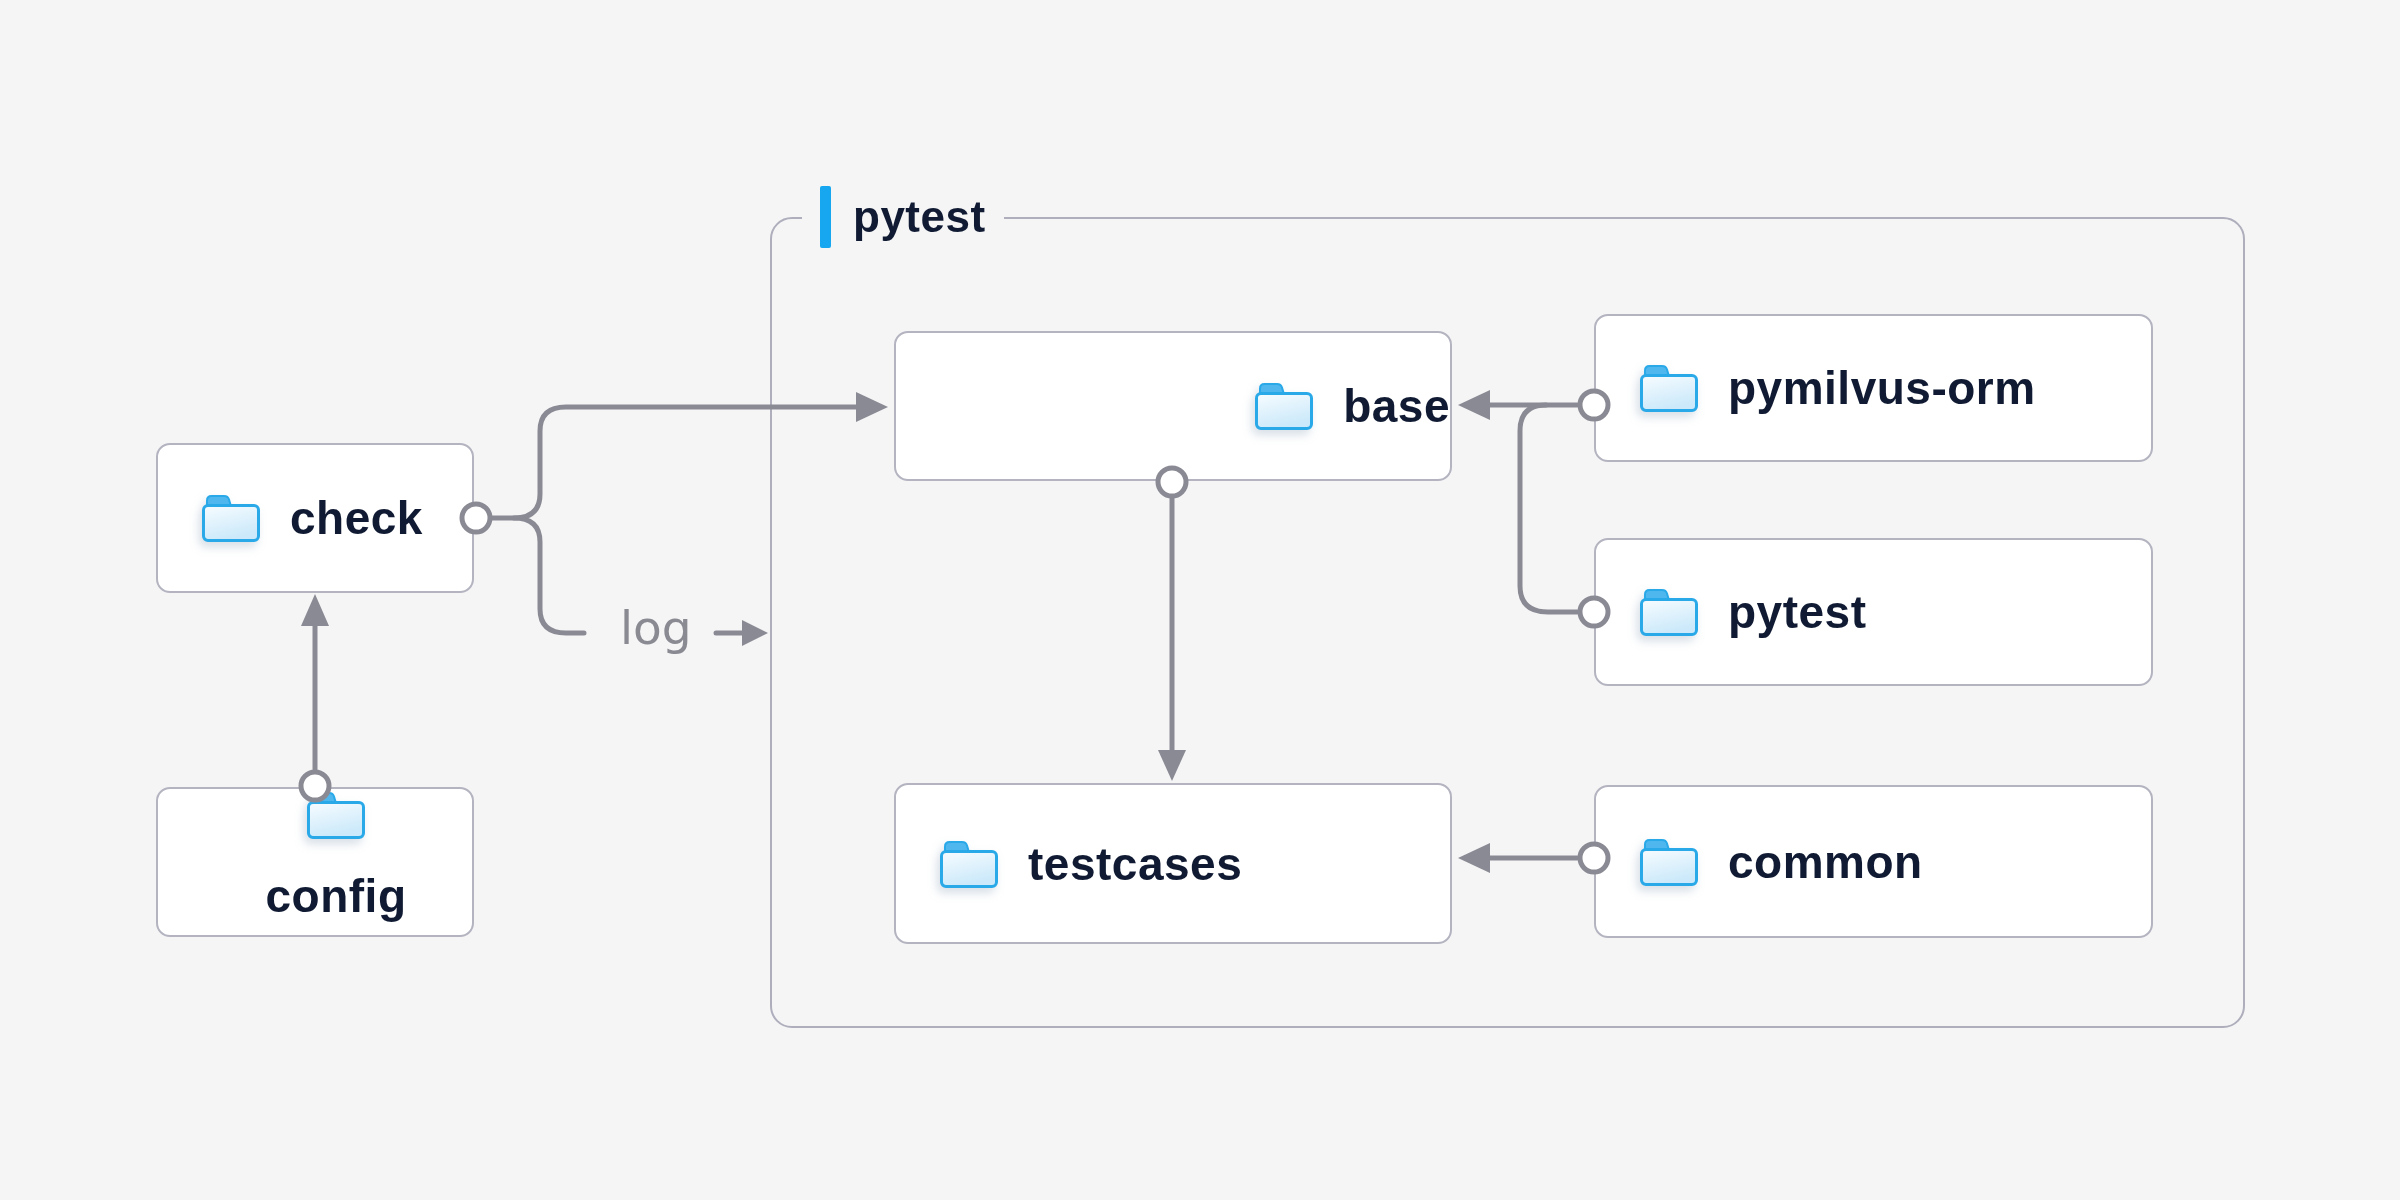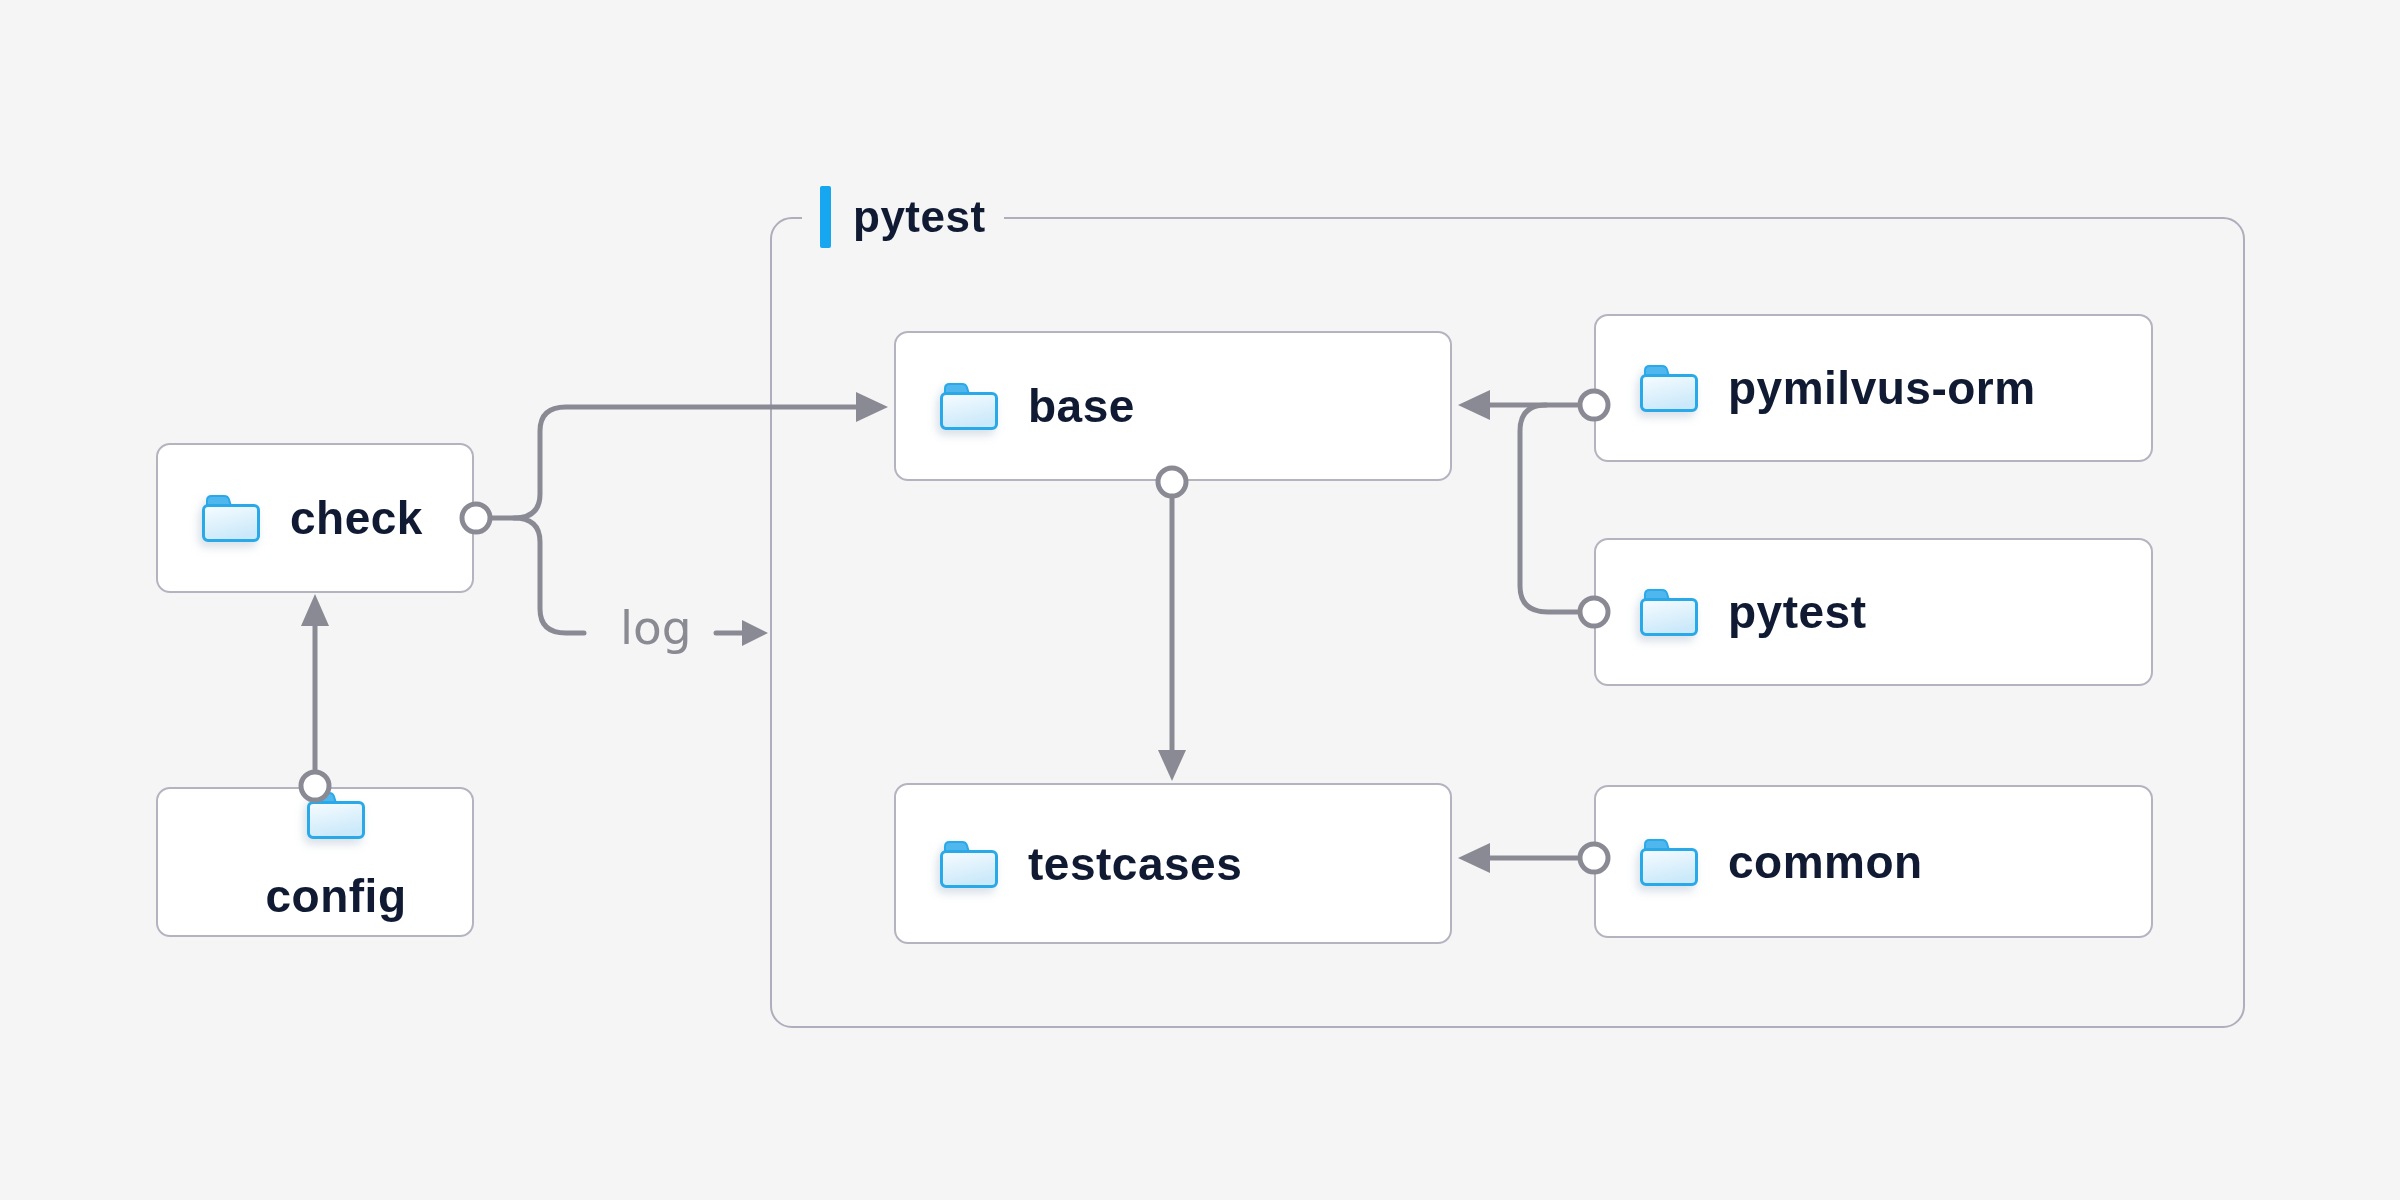--- a/index.html
+++ b/index.html
@@ -20,21 +20,21 @@
   .group-legend .legend-text{font-size:44px;font-weight:700;color:#101b33;letter-spacing:.5px;}
   
   .node{
     position:absolute;background:#ffffff;border:2.5px solid #b4b4c1;border-radius:14px;
     display:flex;align-items:center;padding-left:42px;gap:28px;z-index:2;box-sizing:border-box;
   }
   .node .node-label{font-size:46px;font-weight:700;color:#101b33;letter-spacing:.5px;white-space:nowrap;}
   .folder{width:62px;height:52px;flex:0 0 auto;filter:drop-shadow(-3px 5px 5px rgba(110,140,170,.28));}
   .n-utils    {left:156px; top:443px; width:318px;height:150px;}
   .n-config   {left:156px; top:787px; width:318px;height:150px;flex-direction:column;}
-  .n-base     {left:894px; top:331px; width:558px;height:150px;}
+  .n-base     {left:894px; top:331px; width:558px;height:150px;justify-content:flex-end;}
   .n-testcases{left:894px; top:783px; width:558px;height:161px;}
   .n-pymilvus {left:1594px;top:314px; width:559px;height:148px;}
   .n-check    {left:1594px;top:538px; width:559px;height:148px;}
   .n-common   {left:1594px;top:785px; width:559px;height:153px;}
   
   .connectors{position:absolute;left:0;top:0;width:2400px;height:1200px;z-index:3;pointer-events:none;}
   
   .log-label{
     position:absolute;left:602px;top:600px;z-index:4;
     font-family:"DejaVu Sans",sans-serif;font-size:47px;font-weight:400;color:#8a8a93;margin-left:18px;

